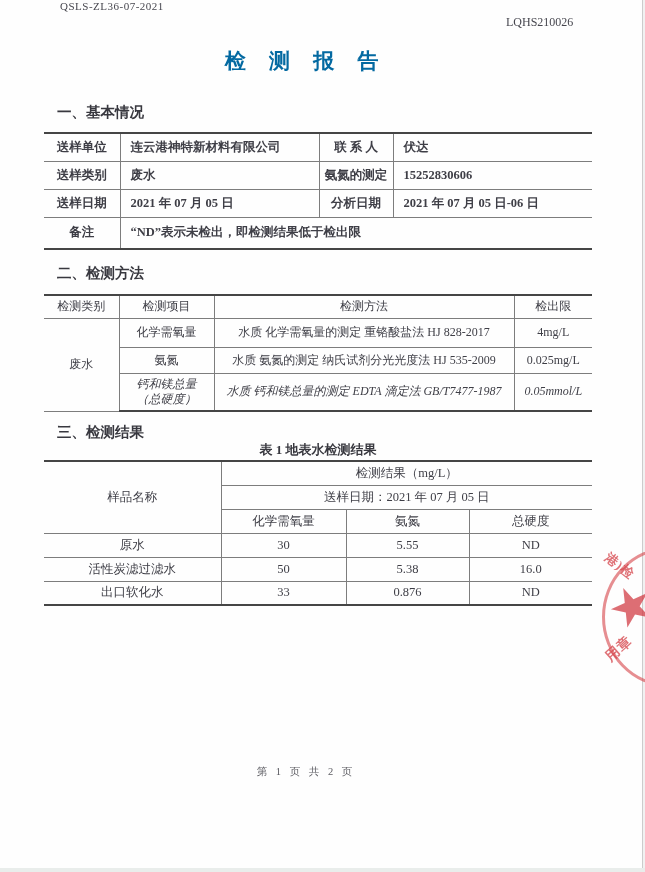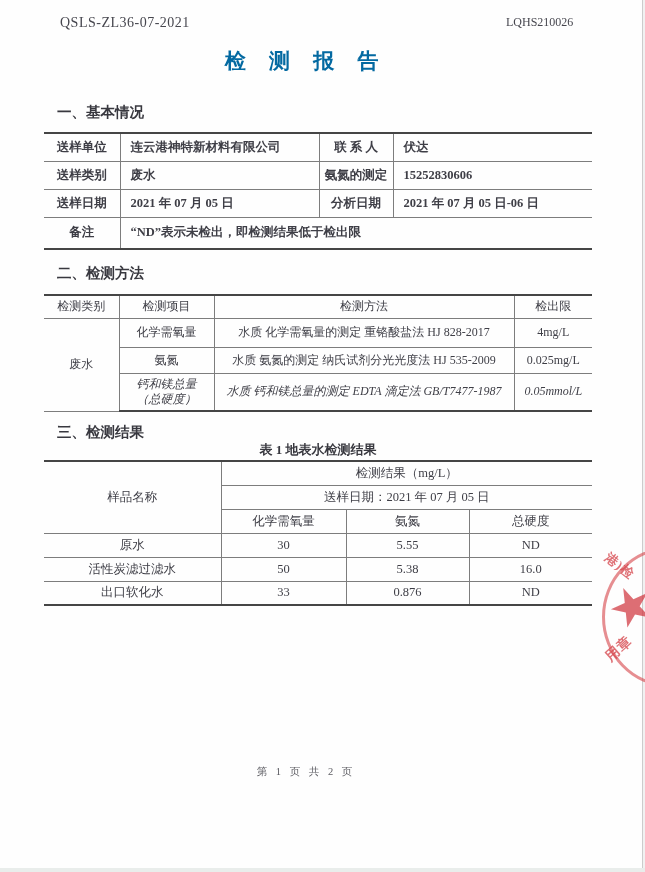--- a/index.html
+++ b/index.html
@@ -6,21 +6,21 @@
   body{
     width:645px;height:872px;position:relative;overflow:hidden;
     background:#fefefe;
     font-family:"Liberation Serif","DejaVu Serif",serif;
     color:#3e3e46;
   }
   .scan-edge-right{position:absolute;top:0;bottom:0;right:2px;width:1px;background:#cccccc;}
   .scan-strip-right{position:absolute;top:0;bottom:0;right:0;width:2px;background:#f1f1f1;}
   .scan-edge-bottom{position:absolute;left:0;right:0;bottom:0;height:4px;background:#e9edeb;}
 
-  .doc-code-left{position:absolute;left:60px;top:15px;font-size:14px;letter-spacing:.5px;color:#46464e;}
+  .doc-code-left{position:absolute;left:60px;top:0;font-size:11px;letter-spacing:.5px;color:#46464e;}
   .doc-code-right{position:absolute;left:506px;top:15px;font-size:12px;color:#46464e;}
 
   .report-title{
     position:absolute;left:0;top:47px;width:612px;text-align:center;
     font-size:21px;font-weight:bold;letter-spacing:9px;color:#0369a1;
   }
 
   .sec-heading{position:absolute;left:57px;font-size:14.5px;font-weight:bold;color:#38383f;}
   .h1{top:103px;} .h2{top:264px;} .h3{top:423px;}
 

